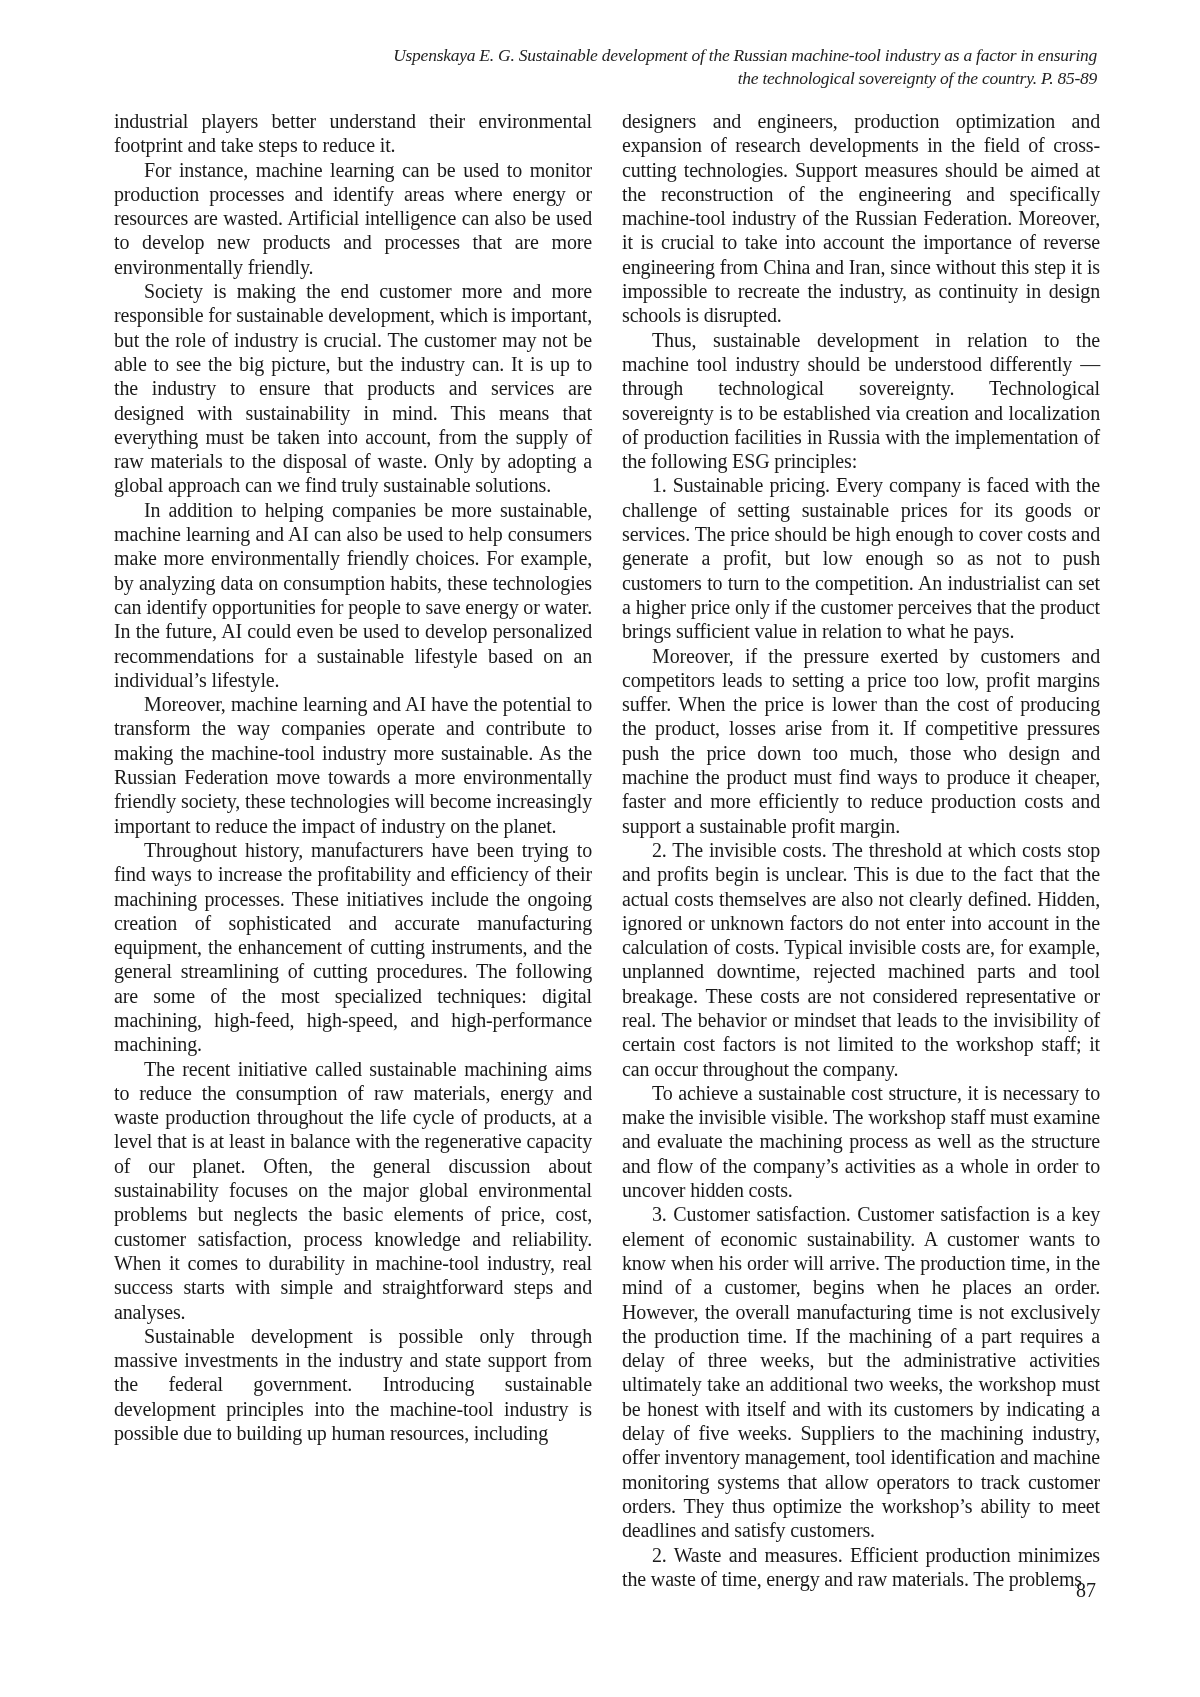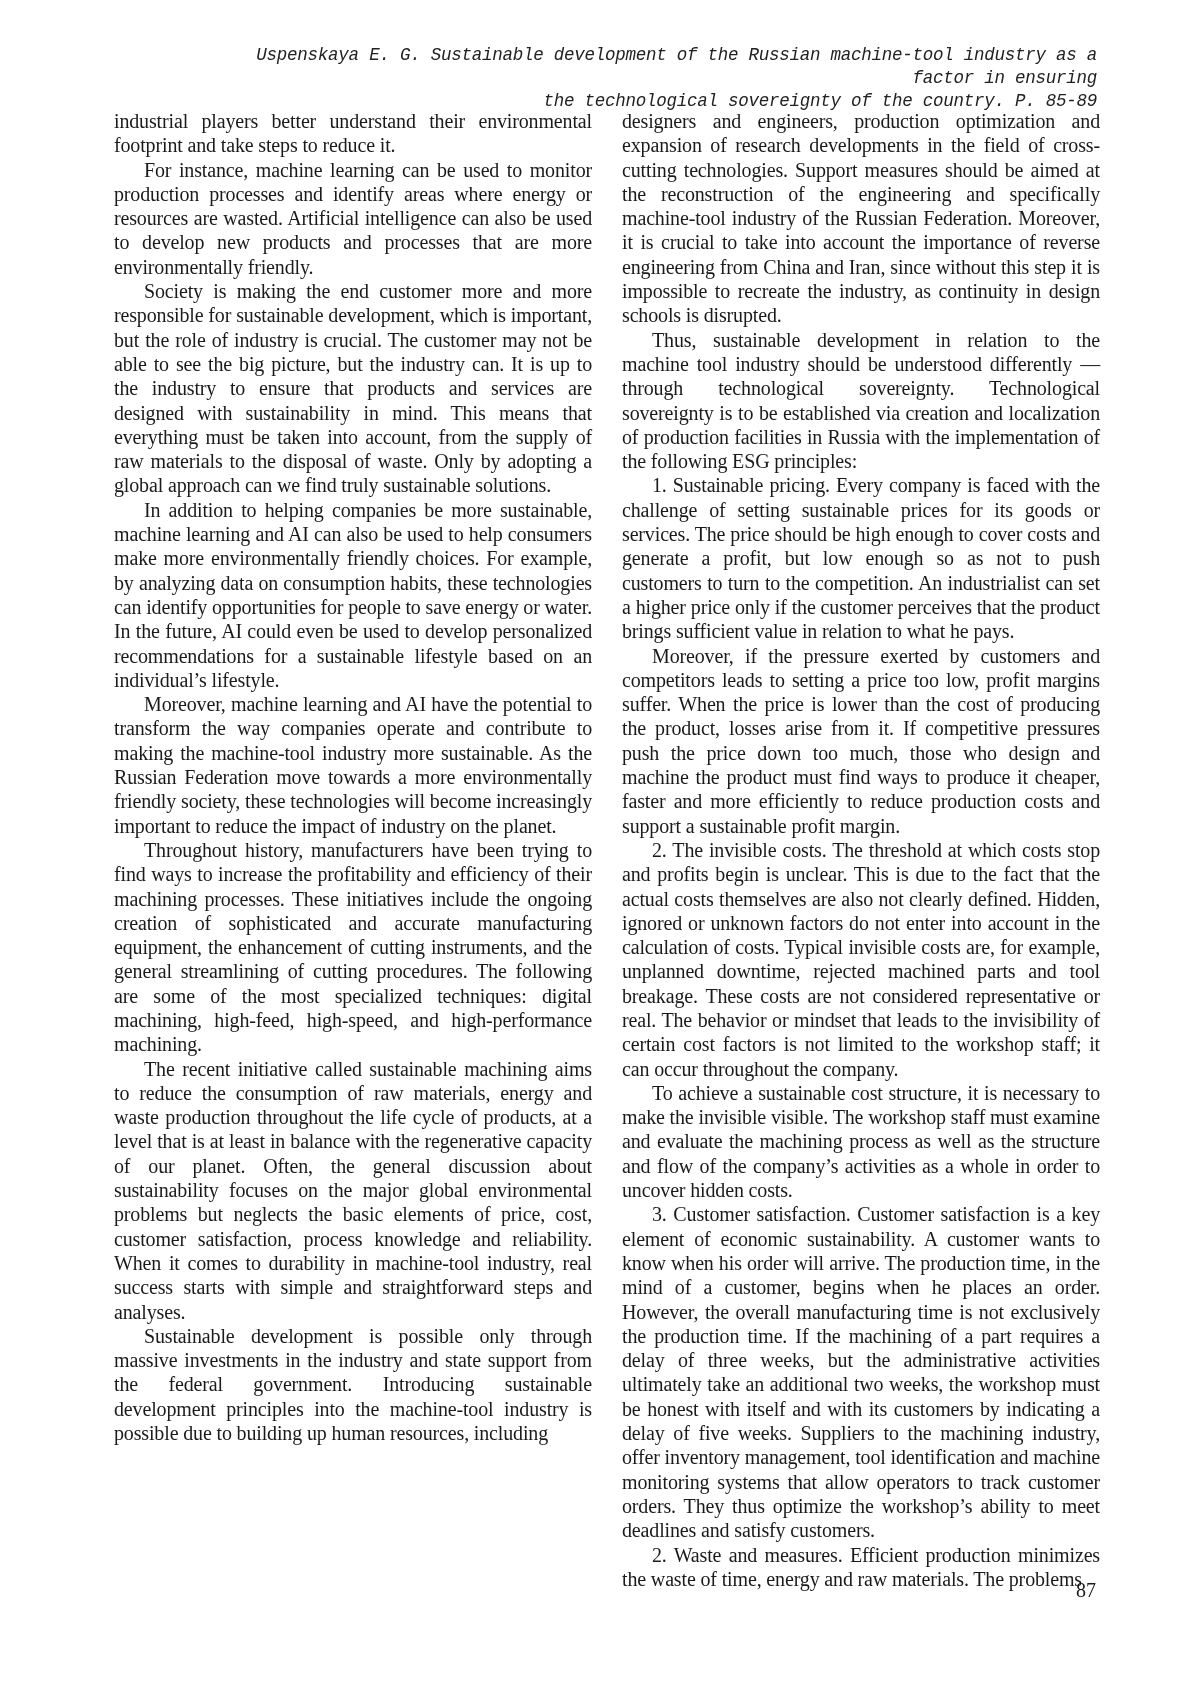--- a/index.html
+++ b/index.html
@@ -20,21 +20,21 @@
       top: 44px;
       right: 103px;
       width: 900px;
       text-align: right;
       font-style: italic;
       font-size: 17.5px;
       line-height: 23px;
       letter-spacing: -0.25px;
       color: #222;
     }
-    .running-header span { display: block; font-family: Liberation Mono, monospace; }
+    .running-header span { display: block; }
     .column {
       position: absolute;
       top: 109px;
       width: 478px;
       font-size: 20px;
       line-height: 24.3px;
       text-align: justify;
       hyphens: none;
       letter-spacing: -0.15px;
     }

